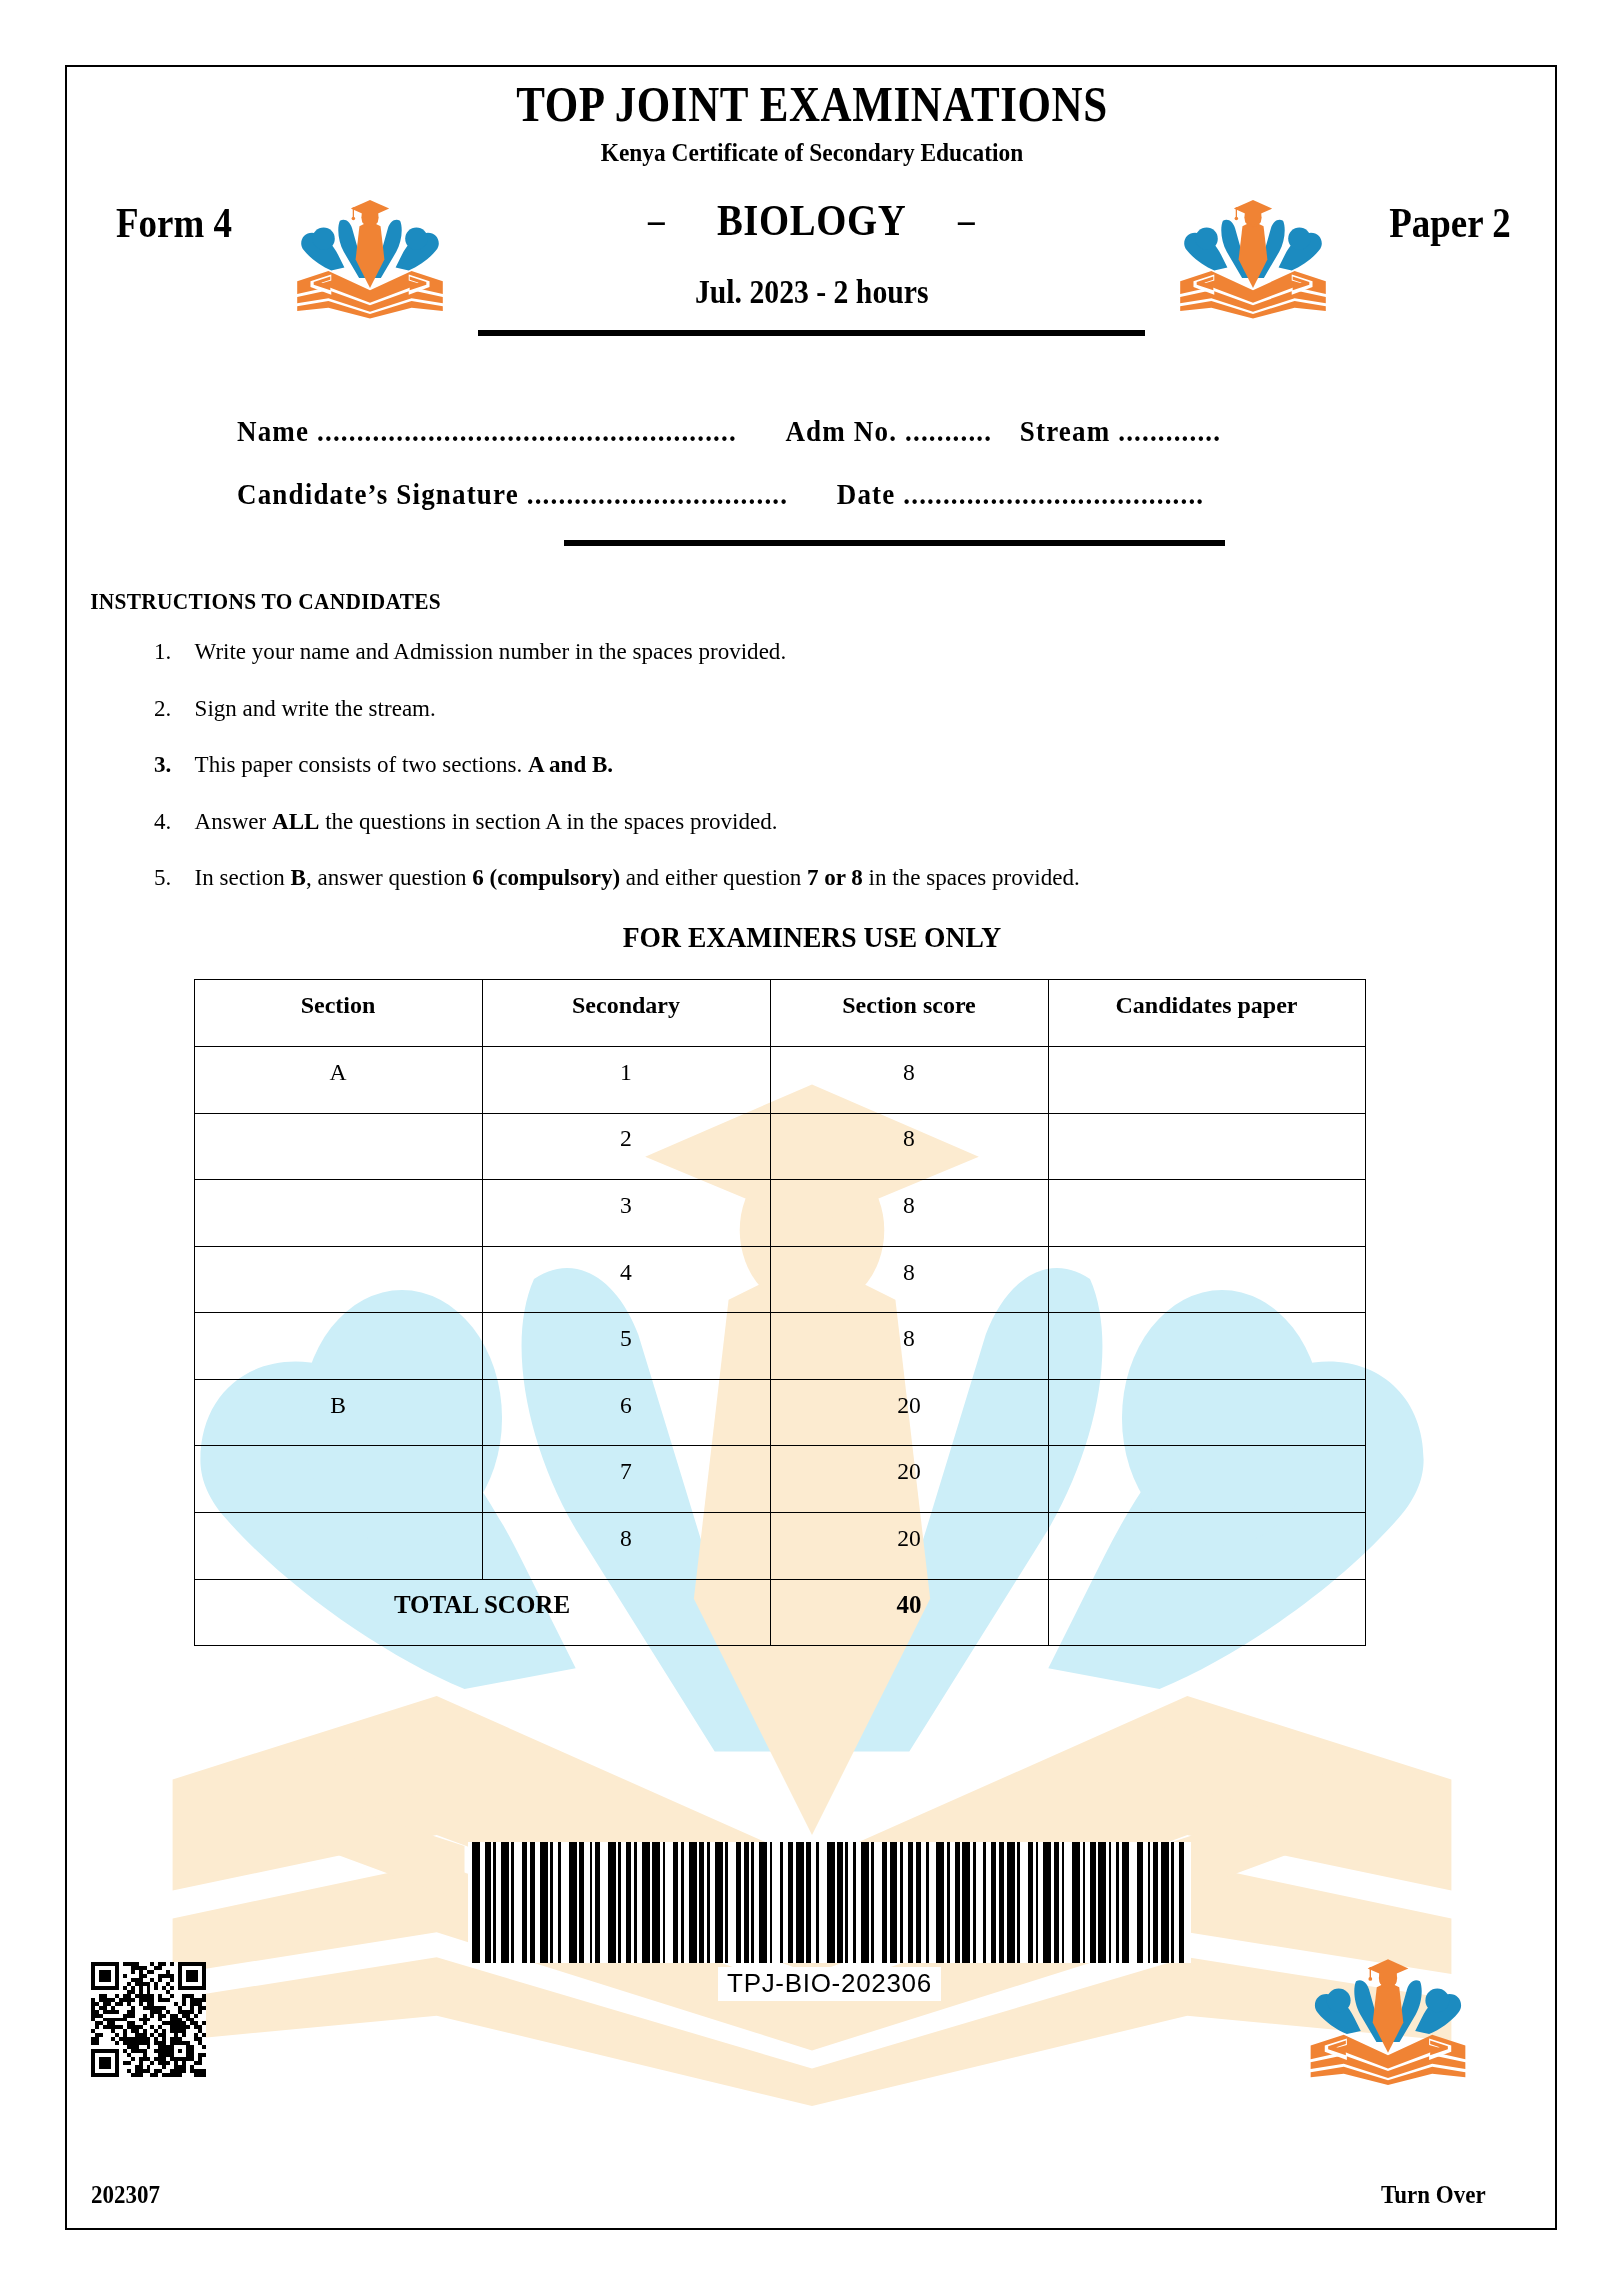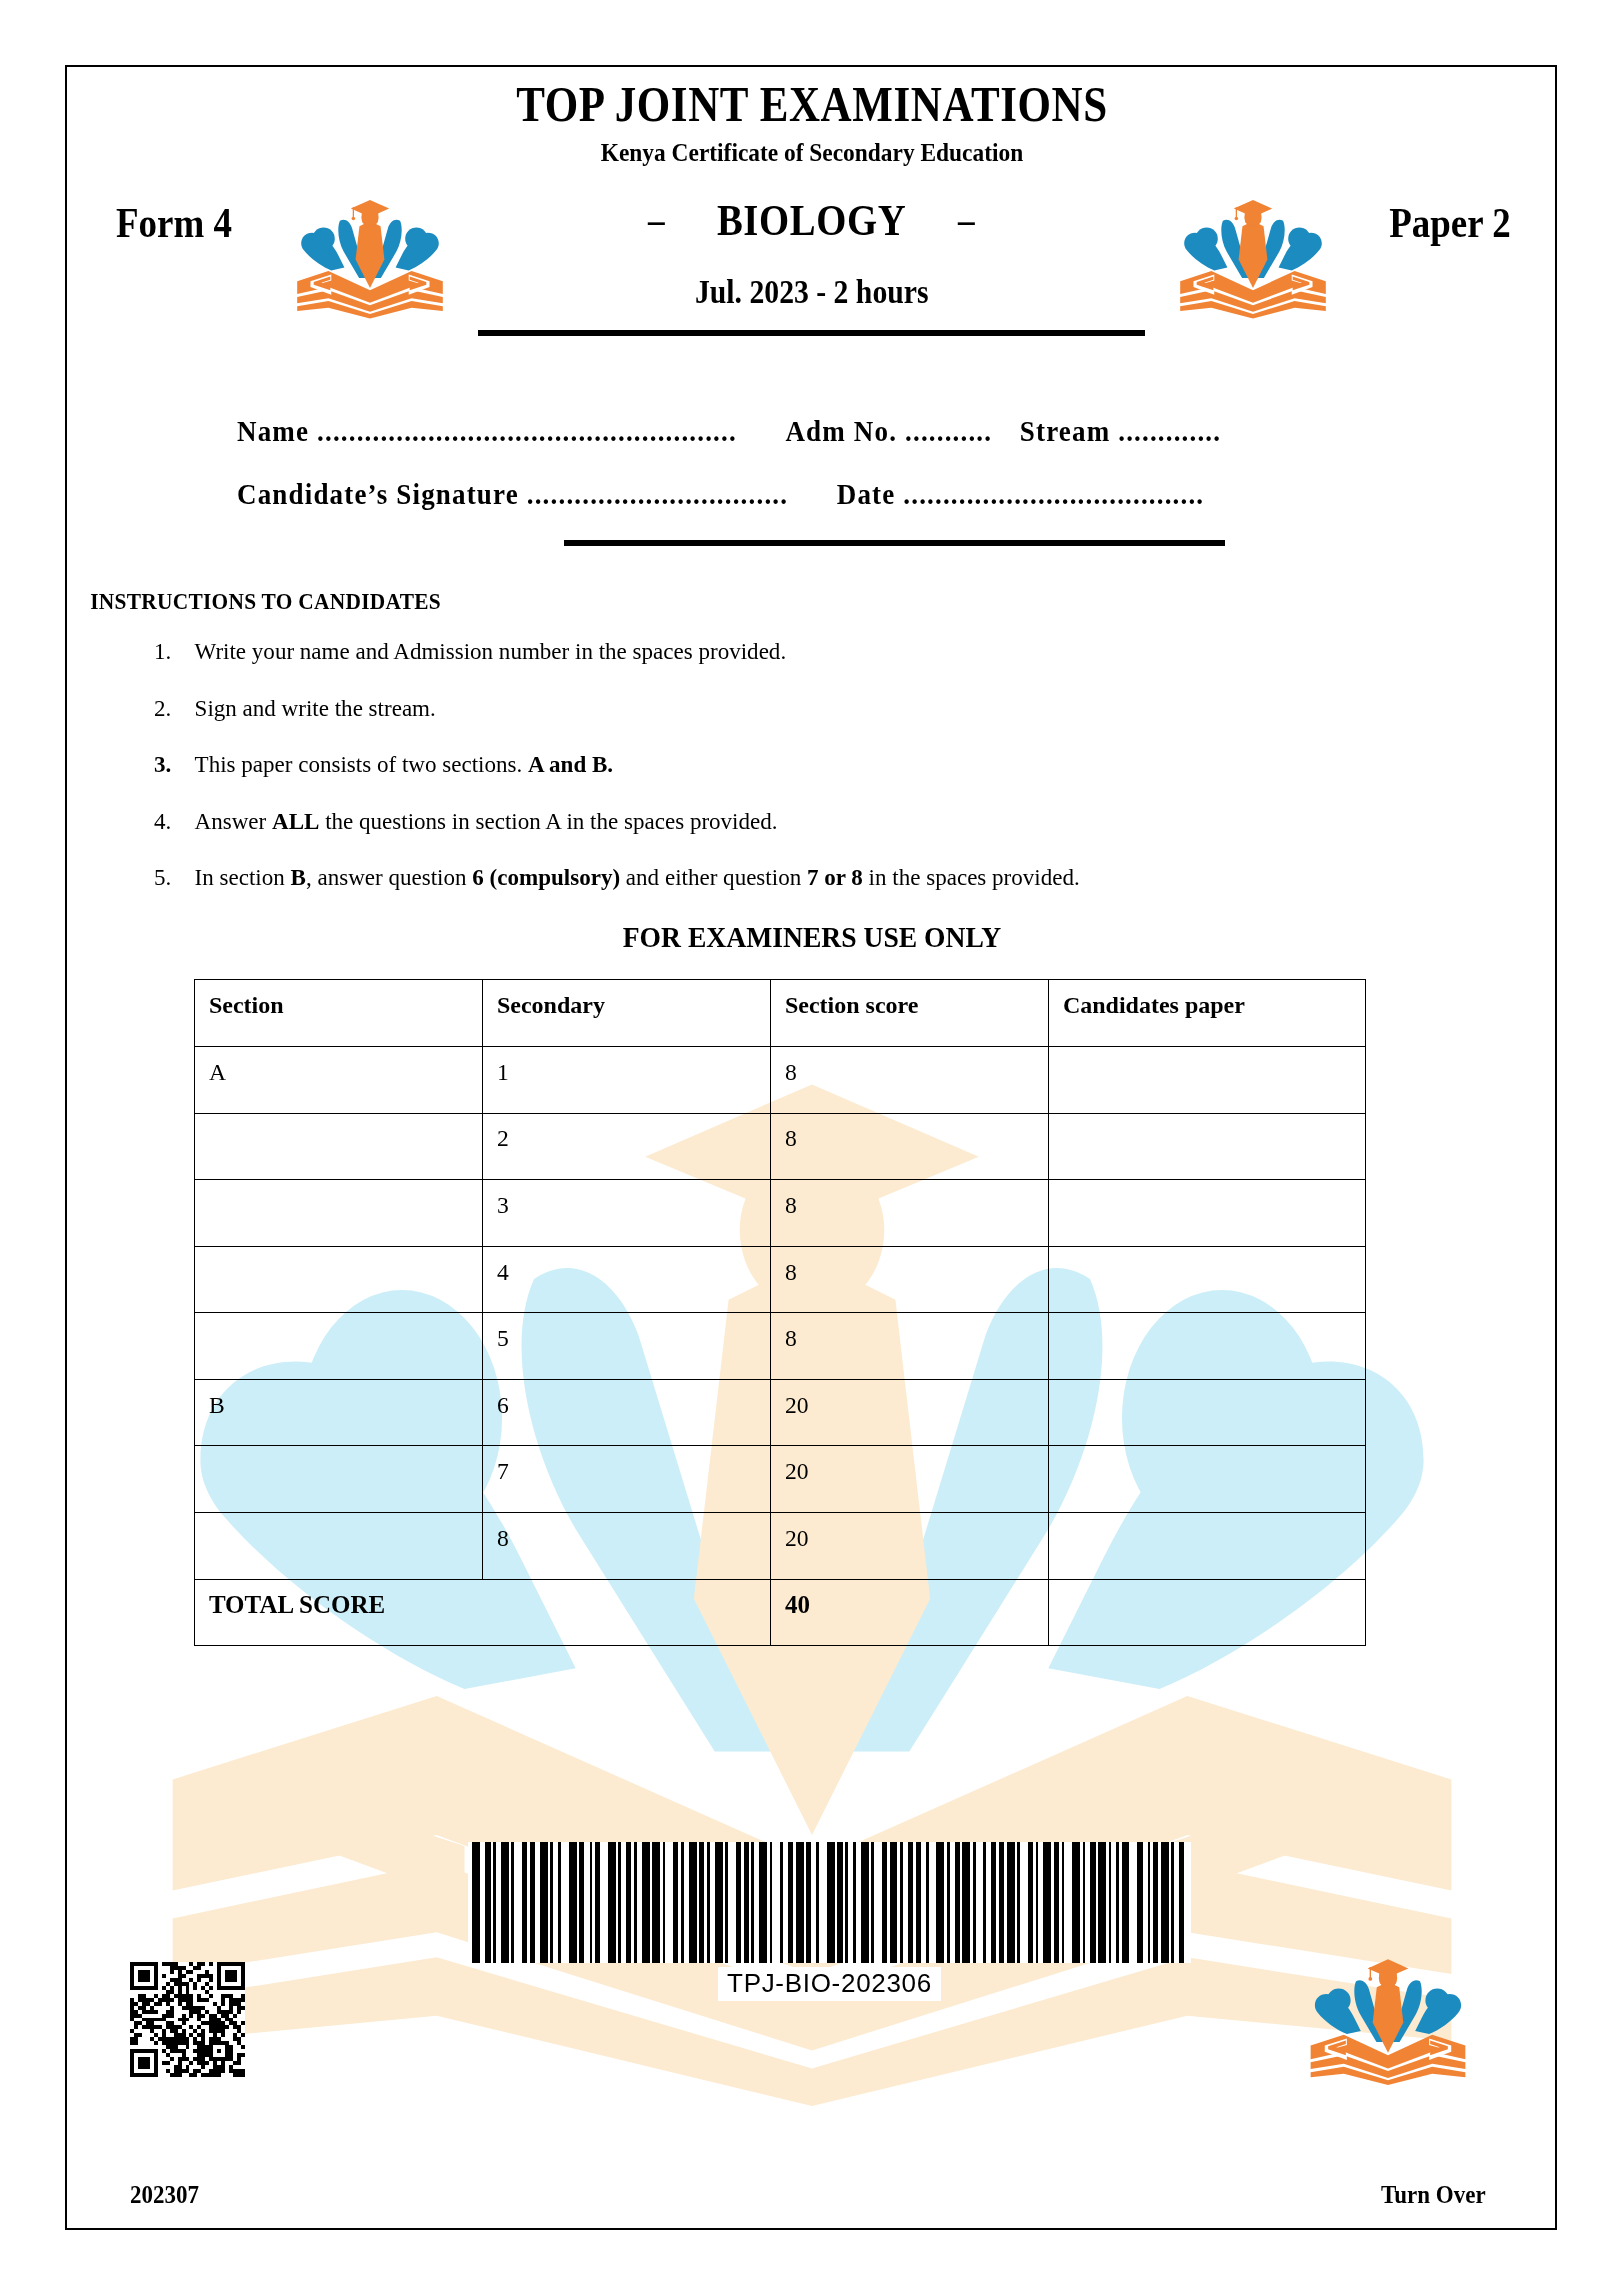--- a/index.html
+++ b/index.html
@@ -185,21 +185,21 @@
     width: 1171px;
     table-layout: fixed;
     background: transparent;
   }
   table.score td, table.score th {
     border: 1.3px solid #000000;
     font-size: 23.6px;
     padding: 11.8px 14.4px;
     height: 42px;
     vertical-align: top;
-    text-align: left;
+    text-align: center;
     background: transparent;
   }
   table.score th {
     font-weight: bold;
     font-size: 24px;
   }
   table.score td.secname, table.score td.total {
     font-weight: normal;
   }
   table.score td.total {
@@ -239,21 +239,20 @@
     background: #ffffff;
     padding: 1.3px 9.2px;
   }
   
   .footer {
     position: absolute;
     left: 65px;
     right: 65px;
     bottom: 65px;
     height: 275px;
-    margin-left: 39px;
   }
   .qr {
     position: absolute;
     left: 26px;
     top: 6.5px;
     width: 115px;
     height: 115px;
   }
   .footer-logo {
     position: absolute;

